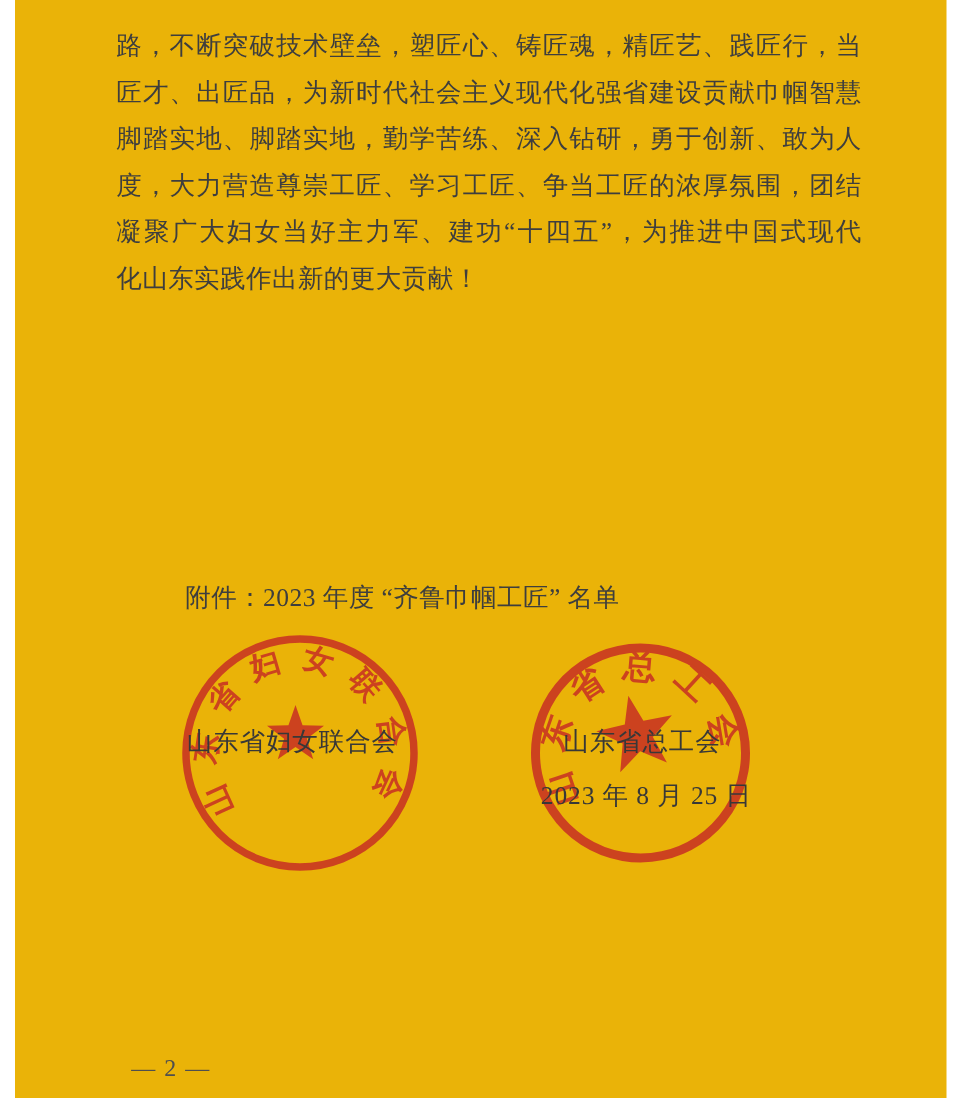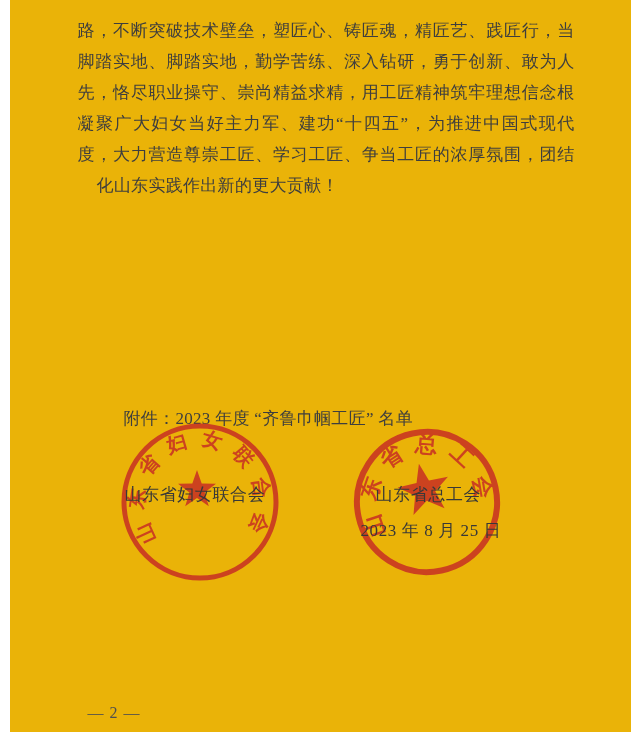--- a/index.html
+++ b/index.html
@@ -21,31 +21,29 @@
     letter-spacing:0.3px;
   }
   .body-line{
     height:31px;
     text-align:justify;
     text-align-last:justify;
     white-space:nowrap;
   }
   .body-line.last{
     text-align-last:left;
-    margin-left:19px;
   }
   
   .attachment{
     position:absolute;
     left:114px;top:387px;
     font-size:17px;
     color:#3e3e3e;
     letter-spacing:0.3px;
     white-space:nowrap;
-    margin-top:20px;
   }
   
   .seal{
     position:absolute;
     opacity:0.88;
   }
   .seal-left{left:108px;top:421px;}
   .seal-right{left:338px;top:424px;}
   .seal text{
     fill:#c93323;
@@ -73,24 +71,24 @@
     white-space:nowrap;
   }
 </style>
 </head>
 <body>
 
 <div id="page">
 
   <div class="body-text">
     <div class="body-line">路，不断突破技术壁垒，塑匠心、铸匠魂，精匠艺、践匠行，当</div>
+    <div class="body-line">匠才、出匠品，为新时代社会主义现代化强省建设贡献巾帼智慧</div>
     <div class="body-line">脚踏实地、脚踏实地，勤学苦练、深入钻研，勇于创新、敢为人</div>
-    <div class="body-line">先，恪尽职业操守、崇尚精益求精，用工匠精神筑牢理想信念根</div>
+    <div class="body-line">度，大力营造尊崇工匠、学习工匠、争当工匠的浓厚氛围，团结</div>
     <div class="body-line">凝聚广大妇女当好主力军、建功“十四五”，为推进中国式现代</div>
-    <div class="body-line">度，大力营造尊崇工匠、学习工匠、争当工匠的浓厚氛围，团结</div>
     <div class="body-line last">化山东实践作出新的更大贡献！</div>
   </div>
 
   <div class="attachment">附件：2023 年度 “齐鲁巾帼工匠” 名单</div>
 
   <svg class="seal seal-left" width="164" height="164" viewBox="0 0 164 164">
     <circle cx="82" cy="81" r="76" fill="none" stroke="#c93323" stroke-width="5"></circle>
     <defs>
       <path id="arcL" d="M 42.4 120.6 A 56 56 0 1 1 121.6 120.6" fill="none"></path>
     </defs>

